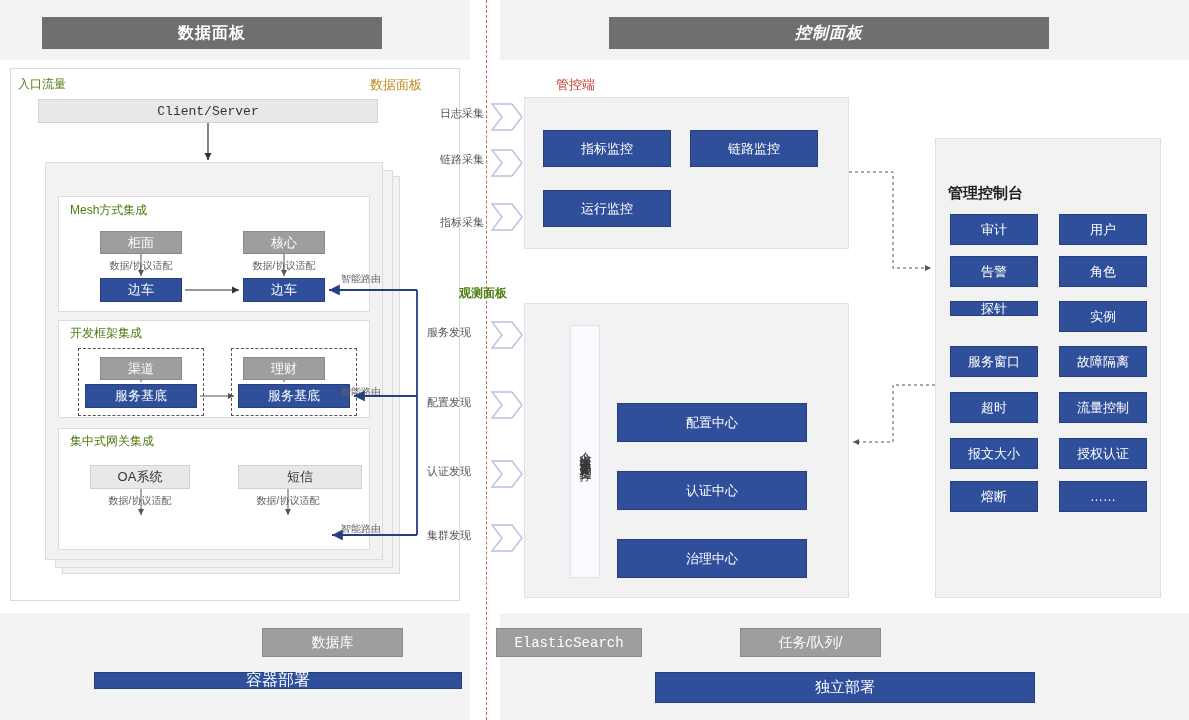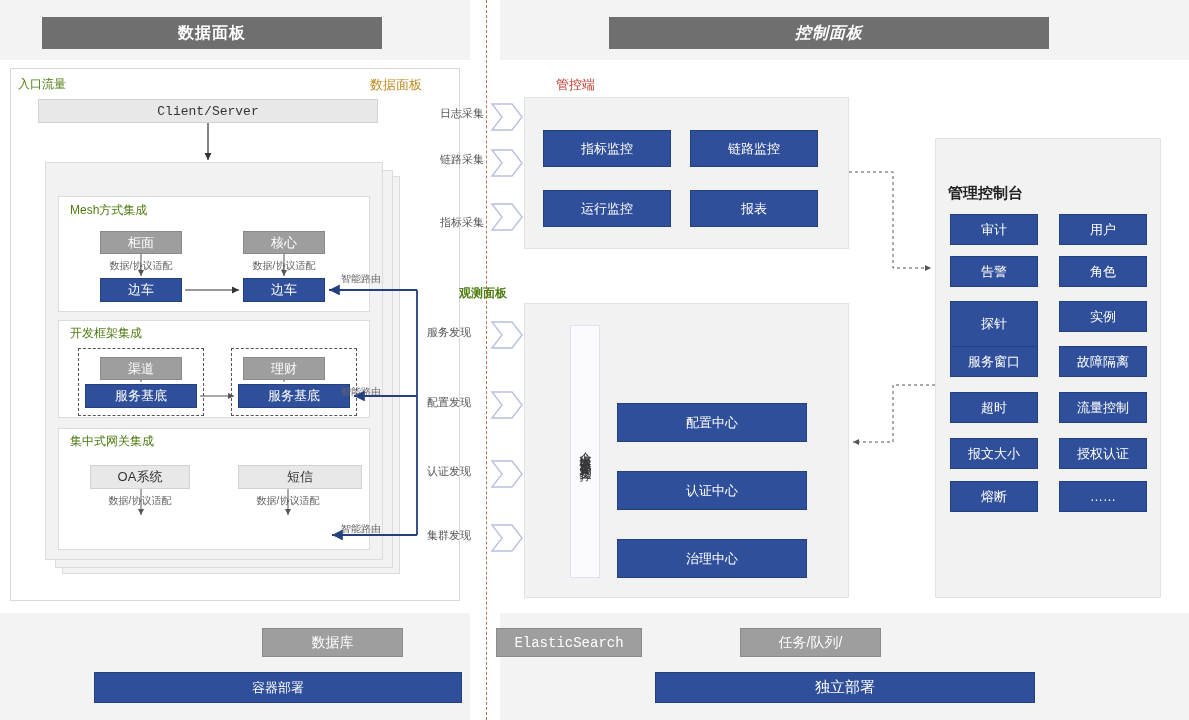--- a/index.html
+++ b/index.html
@@ -137,54 +137,53 @@
 
   <div class="abs label-sm" style="left:427px;top:325px;">服务发现</div>
   <div class="abs label-sm" style="left:427px;top:395px;">配置发现</div>
   <div class="abs label-sm" style="left:427px;top:464px;">认证发现</div>
   <div class="abs label-sm" style="left:427px;top:528px;">集群发现</div>
 
   <div class="abs panel-grey" style="left:524px;top:97px;width:325px;height:152px;"></div>
   <div class="abs blue-box center blue-box-lg" style="left:543px;top:130px;width:128px;height:37px;">指标监控</div>
   <div class="abs blue-box center blue-box-lg" style="left:690px;top:130px;width:128px;height:37px;">链路监控</div>
   <div class="abs blue-box center blue-box-lg" style="left:543px;top:190px;width:128px;height:37px;">运行监控</div>
-  <div class="abs blue-box center blue-box-lg" style="left:690px;top:190px;width:128px;height:37px;">报表</div>
 
   <div class="abs panel-grey" style="left:524px;top:303px;width:325px;height:295px;"></div>
   <div class="abs vtext" style="left:570px;top:325px;width:30px;height:253px;">企业级微服务架构支撑</div>
   <div class="abs blue-box center blue-box-lg" style="left:617px;top:403px;width:190px;height:39px;">配置中心</div>
   <div class="abs blue-box center blue-box-lg" style="left:617px;top:471px;width:190px;height:39px;">认证中心</div>
   <div class="abs blue-box center blue-box-lg" style="left:617px;top:539px;width:190px;height:39px;">治理中心</div>
 
   <div class="abs panel-grey" style="left:935px;top:138px;width:226px;height:460px;"></div>
   <div class="abs" style="left:948px;top:140px;font-size:15px;font-weight:bold;color:#222;margin-top:44px;">管理控制台</div>
 
   <div class="abs blue-box center" style="left:950px;top:214px;width:88px;height:31px;">审计</div>
   <div class="abs blue-box center" style="left:1059px;top:214px;width:88px;height:31px;">用户</div>
   <div class="abs blue-box center" style="left:950px;top:256px;width:88px;height:31px;">告警</div>
   <div class="abs blue-box center" style="left:1059px;top:256px;width:88px;height:31px;">角色</div>
-  <div class="abs blue-box center" style="left:950px;top:301px;width:88px;height:46px;">探针</div>
+  <div class="abs blue-box center" style="left:950px;top:301px;width:88px;height:15px;">探针</div>
   <div class="abs blue-box center" style="left:1059px;top:301px;width:88px;height:31px;">实例</div>
   <div class="abs blue-box center" style="left:950px;top:346px;width:88px;height:31px;">服务窗口</div>
   <div class="abs blue-box center" style="left:1059px;top:346px;width:88px;height:31px;">故障隔离</div>
   <div class="abs blue-box center" style="left:950px;top:392px;width:88px;height:31px;">超时</div>
   <div class="abs blue-box center" style="left:1059px;top:392px;width:88px;height:31px;">流量控制</div>
   <div class="abs blue-box center" style="left:950px;top:438px;width:88px;height:31px;">报文大小</div>
   <div class="abs blue-box center" style="left:1059px;top:438px;width:88px;height:31px;">授权认证</div>
   <div class="abs blue-box center" style="left:950px;top:481px;width:88px;height:31px;">熔断</div>
   <div class="abs blue-box center" style="left:1059px;top:481px;width:88px;height:31px;">……</div>
 
   <div class="abs hdr-bar" style="left:0;top:613px;width:470px;height:107px;"></div>
   <div class="abs hdr-bar" style="left:500px;top:613px;width:689px;height:107px;"></div>
 
   <div class="abs grey-box center" style="left:262px;top:628px;width:141px;height:29px;font-size:14px;">数据库</div>
   <div class="abs grey-box center mono" style="left:496px;top:628px;width:146px;height:29px;font-size:14px;">ElasticSearch</div>
   <div class="abs grey-box center" style="left:740px;top:628px;width:141px;height:29px;font-size:14px;">任务/队列/</div>
 
-  <div class="abs blue-box center blue-box-lg" style="left:94px;top:672px;width:368px;height:31px;font-size:13px;">容器部署</div>
+  <div class="abs blue-box center blue-box-lg" style="left:94px;top:672px;width:368px;height:17px;font-size:16px;">容器部署</div>
   <div class="abs blue-box center blue-box-lg" style="left:655px;top:672px;width:380px;height:31px;font-size:15px;">独立部署</div>
 
   <svg class="overlay">
     <defs>
       <marker id="ah" markerWidth="8" markerHeight="8" refX="6" refY="3" orient="auto">
         <path d="M0,0 L6,3 L0,6 z" fill="#333"></path>
       </marker>
       <marker id="ahb" markerWidth="8" markerHeight="8" refX="6" refY="3" orient="auto">
         <path d="M0,0 L6,3 L0,6 z" fill="#24407f"></path>
       </marker>

